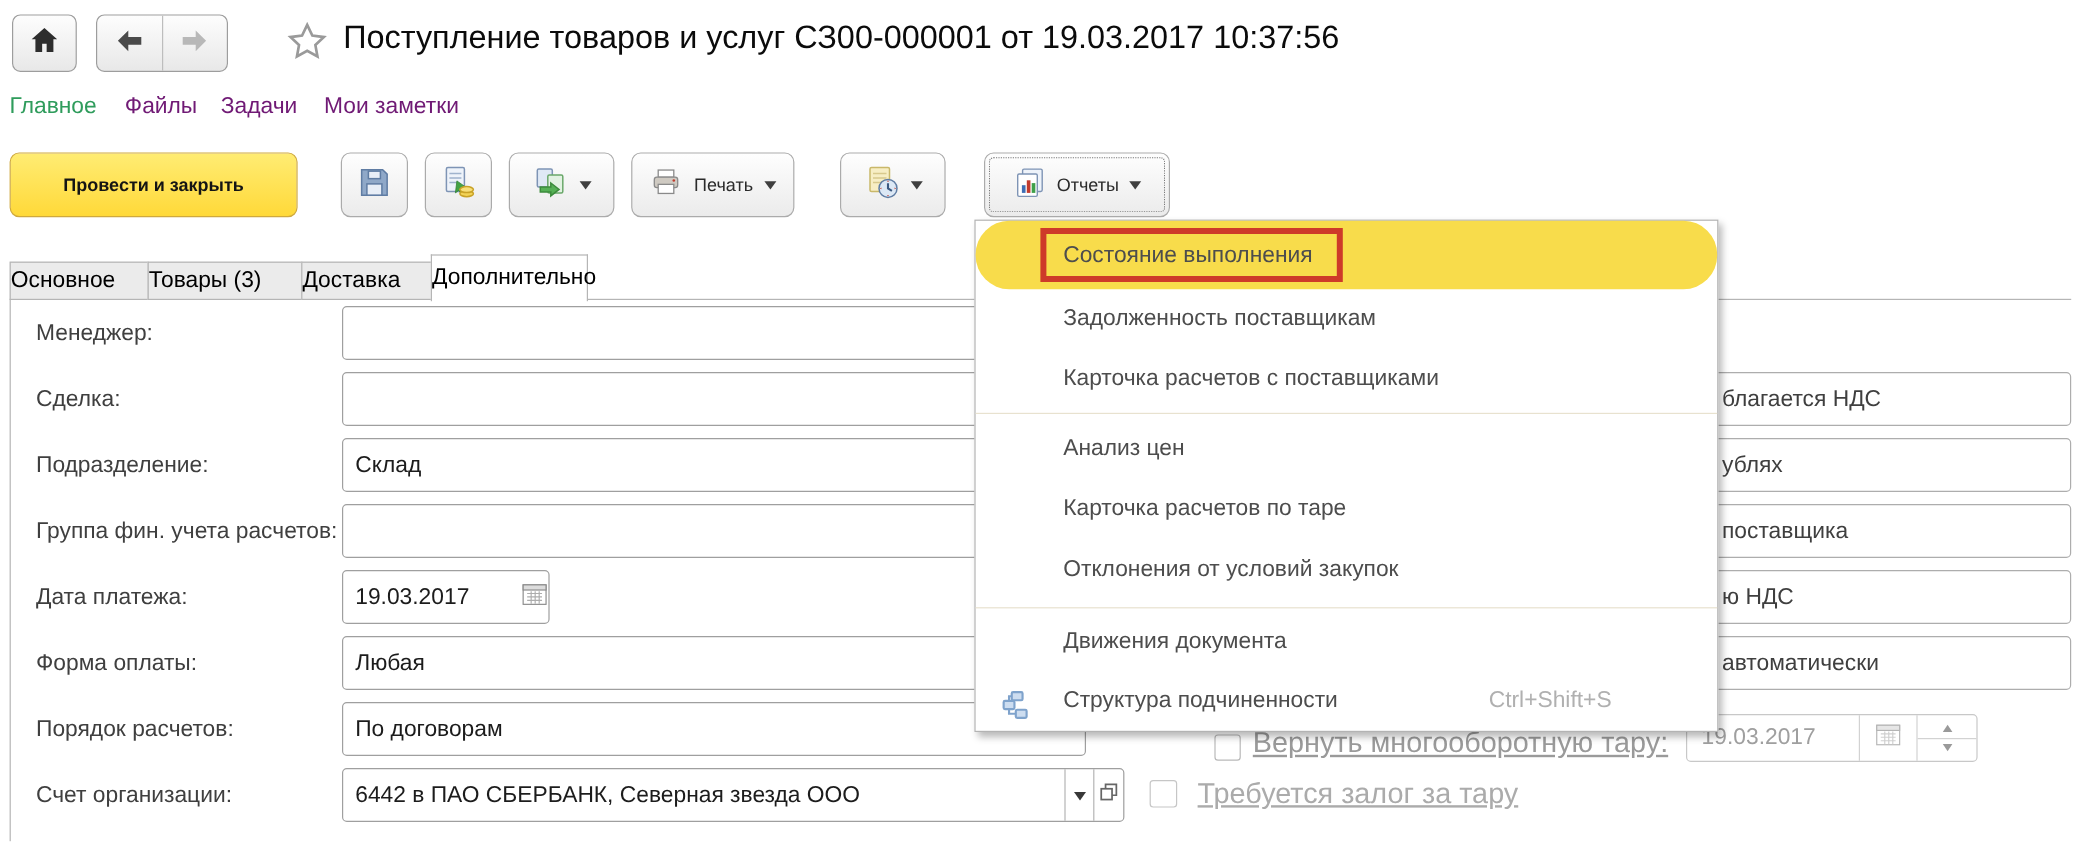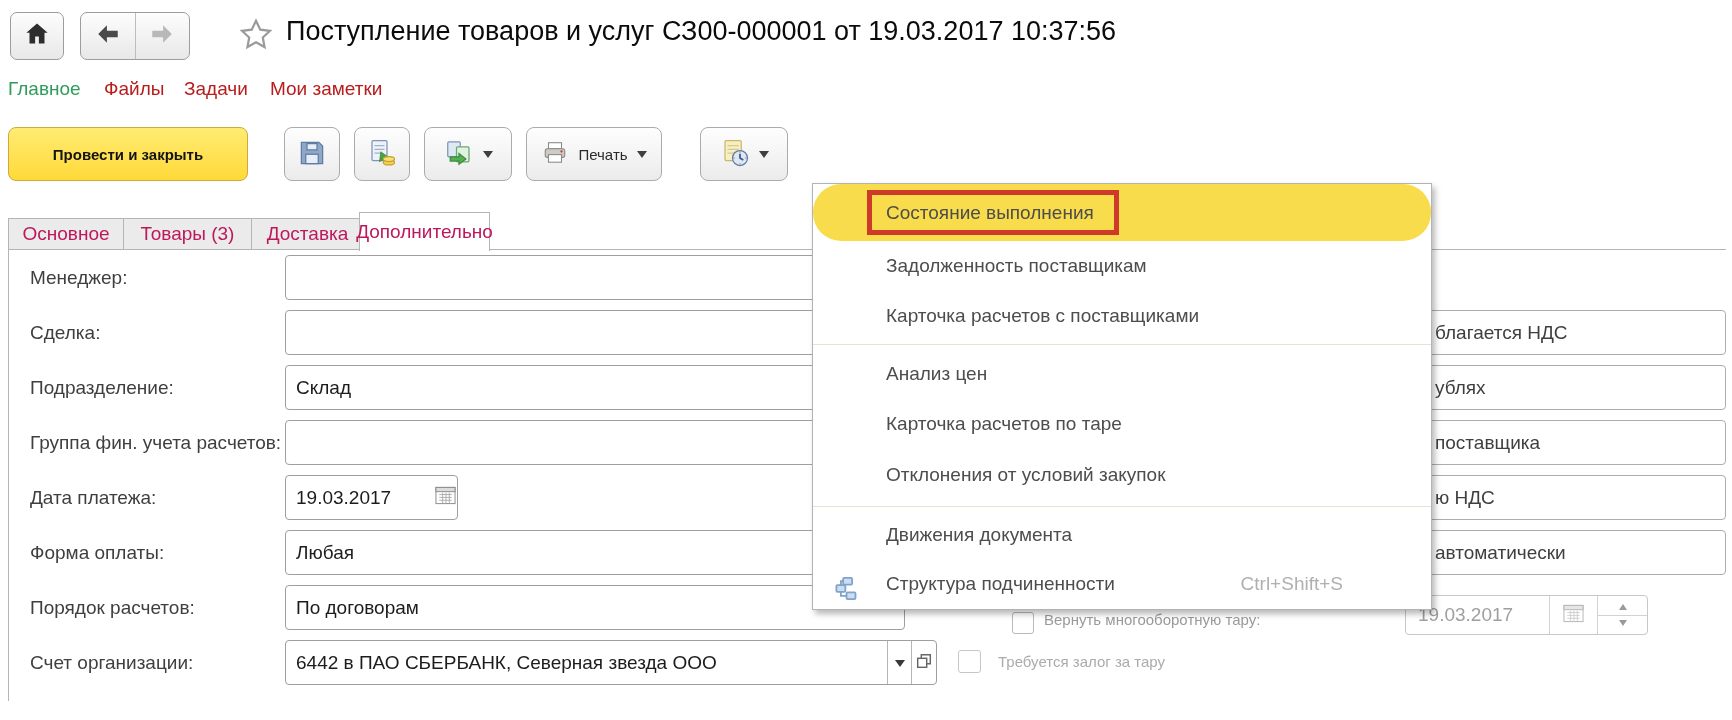--- a/index.html
+++ b/index.html
@@ -8,48 +8,48 @@
   .abs{position:absolute;}
   
   .sqbtn{box-sizing:border-box;background:linear-gradient(#fdfdfd,#e8e8e8);
          border:1px solid #9d9d9d;border-radius:7px;display:flex;align-items:center;justify-content:center;}
   .navgroup{box-sizing:border-box;display:flex;background:linear-gradient(#fdfdfd,#e8e8e8);
             border:1px solid #9d9d9d;border-radius:7px;overflow:hidden;}
   .navhalf{flex:1;display:flex;align-items:center;justify-content:center;}
   .navhalf + .navhalf{border-left:1px solid #bdbdbd;}
   .title{font-size:27px;color:#0b0b0b;white-space:nowrap;}
   
-  .section-item{font-size:19px;color:#b91c1c;cursor:default;}
+  .section-item{font-size:19px;color:#701a75;cursor:default;}
   .section-item.active{color:#2f9c5c;}
   
   .tbtn{box-sizing:border-box;height:54px;background:linear-gradient(#fefefe,#ebebeb);
         border:1px solid #ababab;border-radius:8px;display:flex;align-items:center;justify-content:center;gap:9px;
         font-size:15px;color:#2b2b2b;}
   .tbtn.yellow{background:linear-gradient(#ffec73,#ffd939);border-color:#cfa93e;font-weight:bold;color:#141414;}
   .tbtn.focused{outline:1px dotted #7a7a7a;outline-offset:-5px;}
   .caret{width:0;height:0;border:5px solid transparent;border-top:7px solid #3f3f3f;margin-top:6px;}
   
   .tab{box-sizing:border-box;position:absolute;top:218px;height:32px;background:#ebebeb;
-       border:1px solid #b5b5b5;display:flex;align-items:center;justify-content:center;
-       font-size:19px;color:#be185d;z-index:2;}
+       border:1px solid #b5b5b5;display:flex;align-items:center;
+       font-size:19px;color:#000000;z-index:2;}
   .tab.active{top:212px;height:39px;background:#fff;border-bottom:none;z-index:4;}
   .panel-top{left:8px;top:249px;width:1718px;height:1px;background:#b5b5b5;z-index:1;}
   .panel-left{left:8px;top:249px;width:1px;height:452px;background:#b5b5b5;}
   
   .flabel{font-size:19px;color:#3f3f3f;line-height:45px;white-space:nowrap;}
   .field{box-sizing:border-box;background:#fff;border:1px solid #9f9f9f;border-radius:4px;height:45px;display:flex;}
   .field .val{flex:1;font-size:19px;color:#1c1c1c;line-height:43px;padding-left:10px;overflow:hidden;white-space:nowrap;}
   .field .sep{width:1px;background:#b5b5b5;margin:0;}
   .field .fbtn{display:flex;align-items:center;justify-content:center;}
   .rfield{box-sizing:border-box;background:#fff;border:1px solid #adadad;border-radius:4px;height:45px;}
   .rfield .val{position:absolute;left:284px;top:0;font-size:19px;color:#3f3f3f;line-height:43px;white-space:nowrap;}
   .dcaret{width:0;height:0;border:5px solid transparent;border-top:7px solid #383838;margin-top:6px;}
   
   .chk{box-sizing:border-box;background:#fff;border:1px solid #b9b9b9;border-radius:3px;}
-  .dis-label{font-size:15px;color:#a3a3a3;white-space:nowrap;}
+  .dis-label{font-size:24px;color:#a3a3a3;white-space:nowrap;text-decoration:underline;}
   .dgroup{box-sizing:border-box;border:1px solid #c8c8c8;border-radius:4px;background:#fff;display:flex;height:40px;}
   .dgroup .dval{width:144px;font-size:19px;color:#9f9f9f;line-height:38px;padding-left:12px;box-sizing:border-box;}
   .dgroup .dsep{width:1px;background:#d2d2d2;}
   .dgroup .dbtn{display:flex;align-items:center;justify-content:center;}
   .spin{display:flex;flex-direction:column;width:49px;}
   .spin div{flex:1;display:flex;align-items:center;justify-content:center;}
   .spin div + div{border-top:1px solid #d2d2d2;}
   .tri-up{width:0;height:0;border:4px solid transparent;border-bottom:6px solid #9a9a9a;}
   .tri-dn{width:0;height:0;border:4px solid transparent;border-top:6px solid #9a9a9a;}
   
@@ -155,20 +155,33 @@
       <svg width="30" height="30" viewBox="0 0 24 24">
           <rect x="4" y="2" width="13" height="16" rx="1" fill="#f7eec4" stroke="#c9b86a"></rect>
           <path d="M6 6h9M6 9h9M6 12h7" stroke="#d8c98c"></path>
           <circle cx="16" cy="16" r="6" fill="#dce8f5" stroke="#5f7ca3"></circle>
           <path d="M16 12.5V16l2.6 1.6" stroke="#3c5a82" fill="none" stroke-width="1.4"></path>
           <path d="M16 10.6l.6 1h-1.2zM21.4 16l-1 .6v-1.2zM16 21.4l-.6-1h1.2zM10.6 16l1-.6v1.2z" fill="#c03b2e"></path>
         </svg>
     </span>
     <span class="caret"></span>
   </div>
+  <div class="abs tbtn focused" style="left:820px;top:127px;width:155px;">
+    <span>
+      <svg width="28" height="28" viewBox="0 0 24 24">
+          <rect x="7" y="2.5" width="14" height="16" rx="1" fill="#eef3fa" stroke="#7e94b5"></rect>
+          <rect x="3.5" y="6" width="14" height="16" rx="1" fill="#fff" stroke="#7e94b5"></rect>
+          <rect x="6.5" y="14" width="2.6" height="5.5" fill="#3f6fb5"></rect>
+          <rect x="10" y="10.5" width="2.6" height="9" fill="#c23b2e"></rect>
+          <rect x="13.5" y="12.5" width="2.6" height="7" fill="#3fa04a"></rect>
+        </svg>
+    </span>
+    <span>Отчеты</span>
+    <span class="caret"></span>
+  </div>
 
   <div class="abs panel-top"></div>
   <div class="abs panel-left"></div>
   <div class="tab" style="left:8px;width:116px;">
       <span>Основное</span>
     </div>
   <div class="tab" style="left:123px;width:129px;">
       <span>Товары (3)</span>
     </div>
   <div class="tab" style="left:251px;width:113px;">

